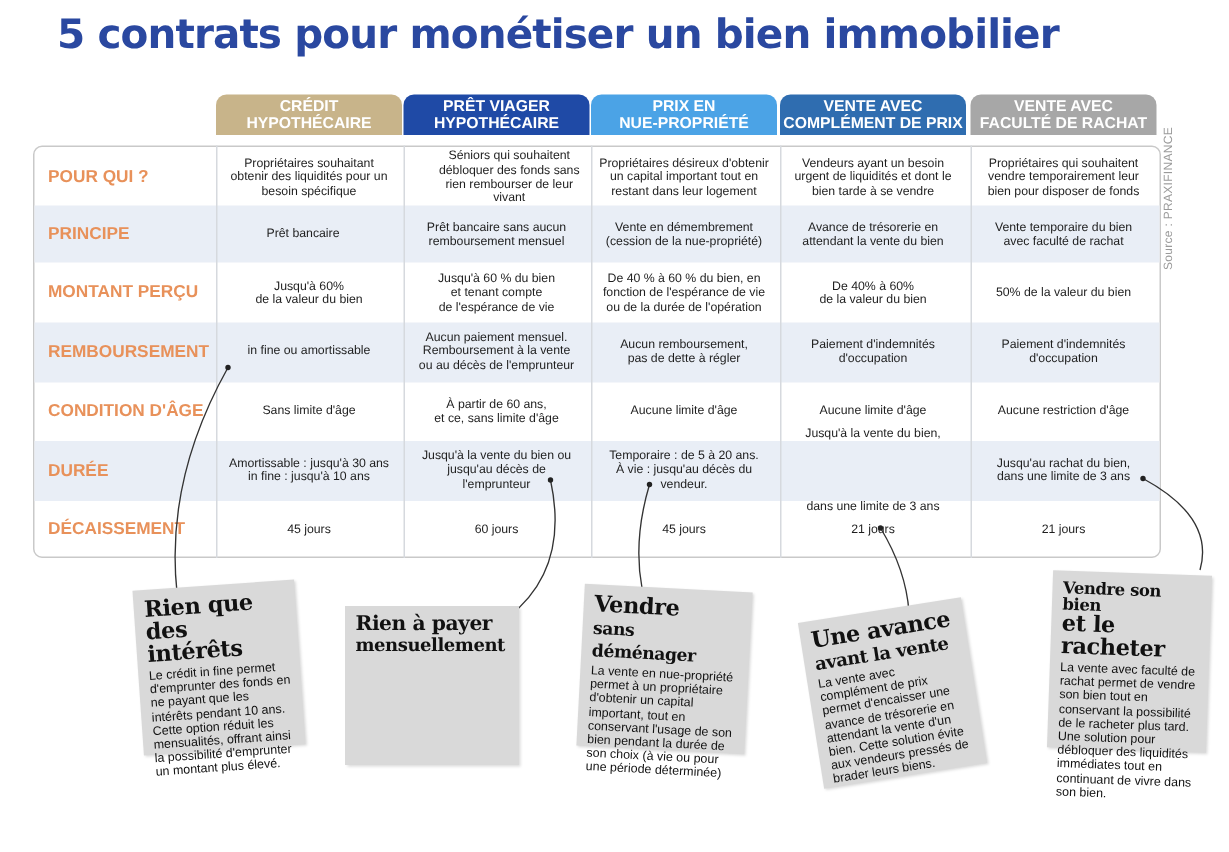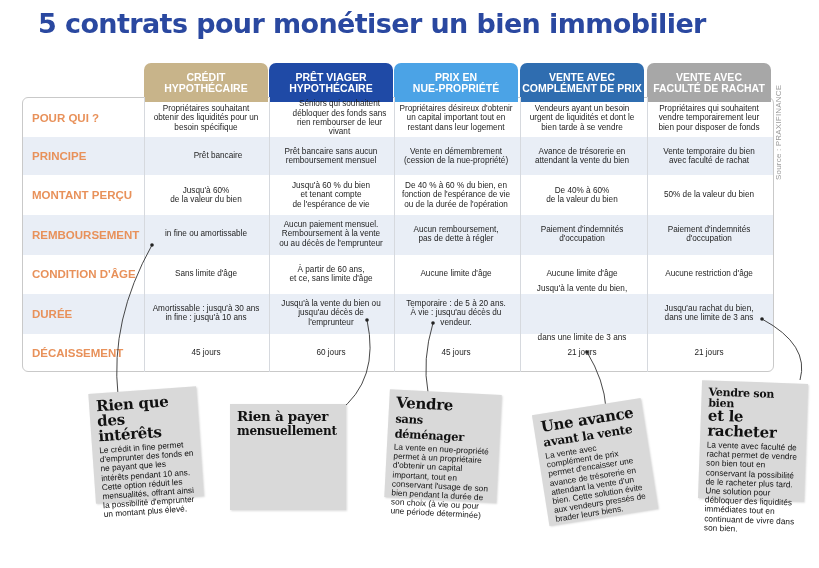--- a/index.html
+++ b/index.html
@@ -19,21 +19,21 @@
     border: 1px solid #c9c9c9; border-radius: 6px; background: #fff;
   }
   .band { position: absolute; left: 23px; width: 750px; background: #e9eef6; }
 
   .rowlabel {
     position: absolute; left: 32px; font-weight: bold; font-size: 11.5px;
     color: #e8915a; display: flex; align-items: center; height: 38px;
   }
 
   .colhead {
-    position: absolute; top: 63px; height: 39px; width: 124px;
+    position: absolute; top: 63px; height: 27px; width: 124px;
     border-radius: 7px 7px 0 0; color: #fff; font-weight: bold;
     font-size: 10.5px; line-height: 11px; text-align: center;
     display: flex; flex-direction: column; justify-content: center;
   }
   .vline { position: absolute; top: 97px; height: 275px; width: 1px; background: #d6d9de; }
 
   .cell {
     position: absolute; width: 124px; height: 38px; font-size: 8.2px; line-height: 9.3px;
     text-align: center; display: flex; flex-direction: column; justify-content: center;
     color: #1e1e1e; padding: 0 2px;
@@ -123,21 +123,21 @@
     <div class="cell" style="left: 520px; top: 99px;">
       <span>Vendeurs ayant un besoin</span>
       <span>urgent de liquidités et dont le</span>
       <span>bien tarde à se vendre</span>
     </div>
     <div class="cell" style="left: 647px; top: 99px;">
       <span>Propriétaires qui souhaitent</span>
       <span>vendre temporairement leur</span>
       <span>bien pour disposer de fonds</span>
     </div>
-    <div class="cell" style="left: 156px; top: 137px;">
+    <div class="cell" style="left: 140px; top: 137px;">
       <span>Prêt bancaire</span>
     </div>
     <div class="cell" style="left: 269px; top: 137px;">
       <span>Prêt bancaire sans aucun</span>
       <span>remboursement mensuel</span>
     </div>
     <div class="cell" style="left: 394px; top: 137px;">
       <span>Vente en démembrement</span>
       <span>(cession de la nue-propriété)</span>
     </div>

